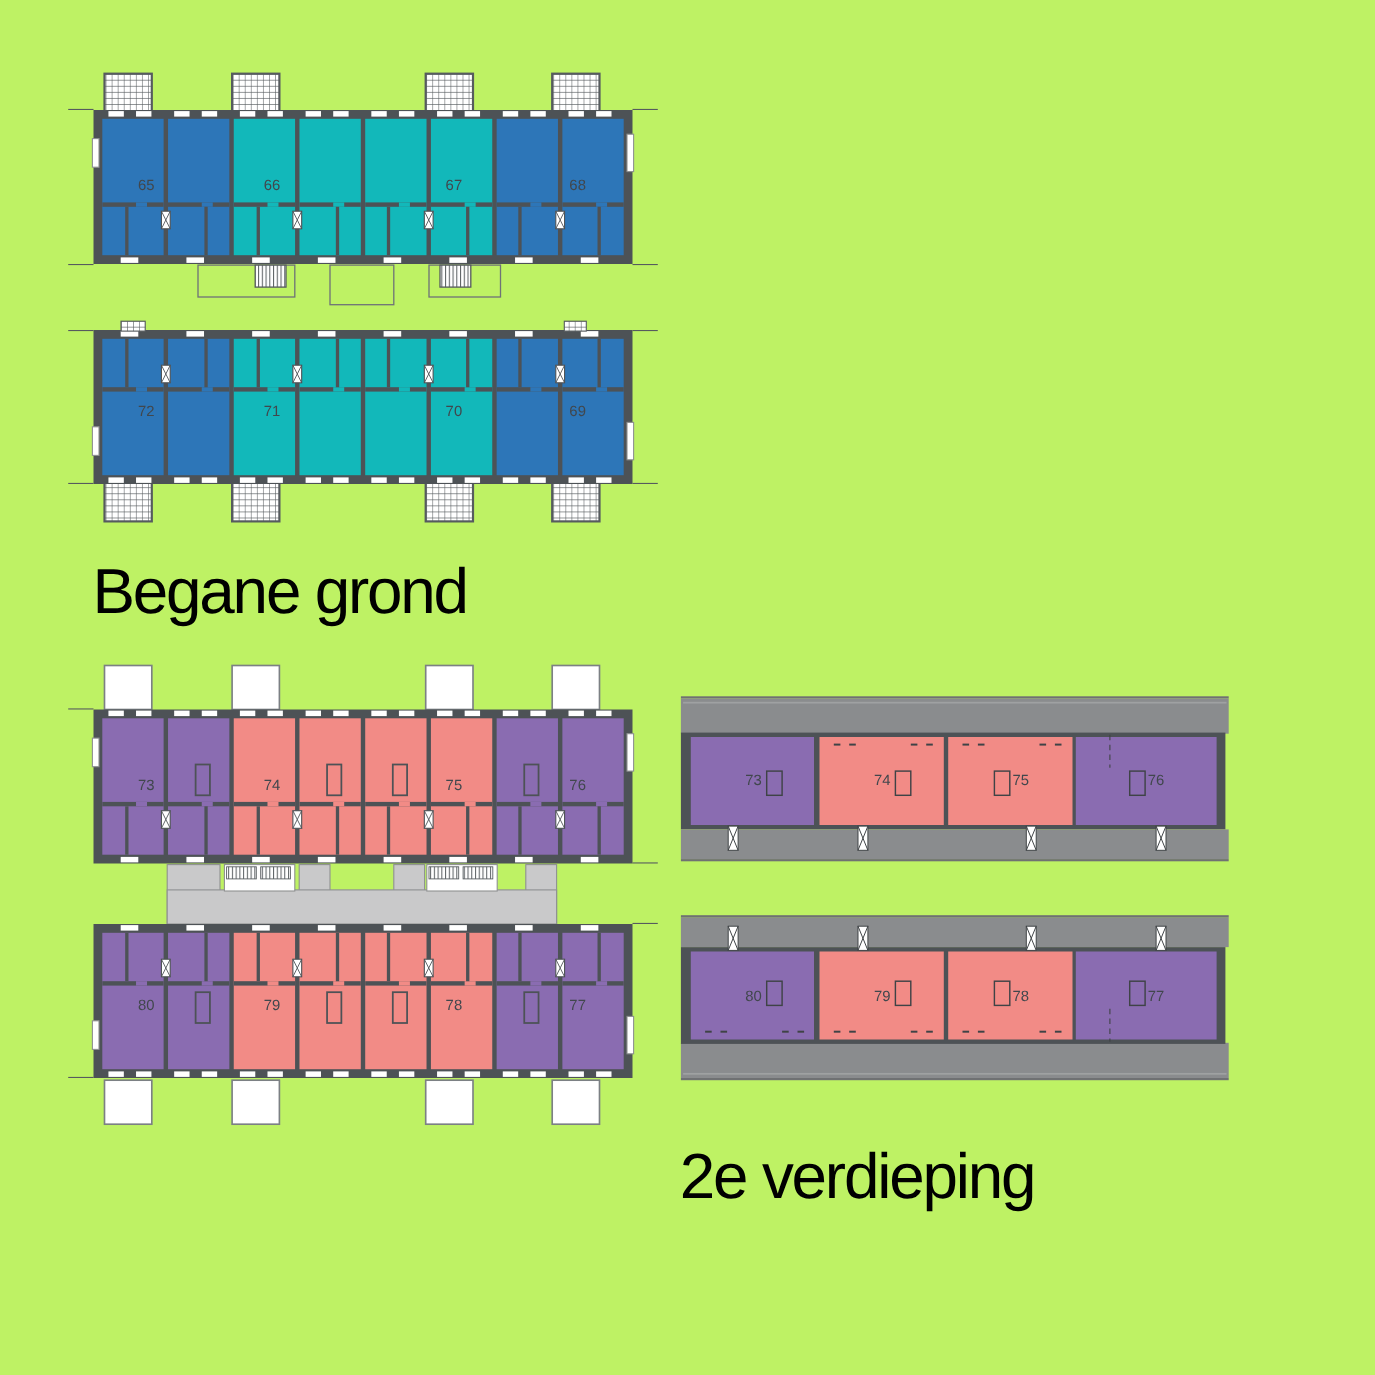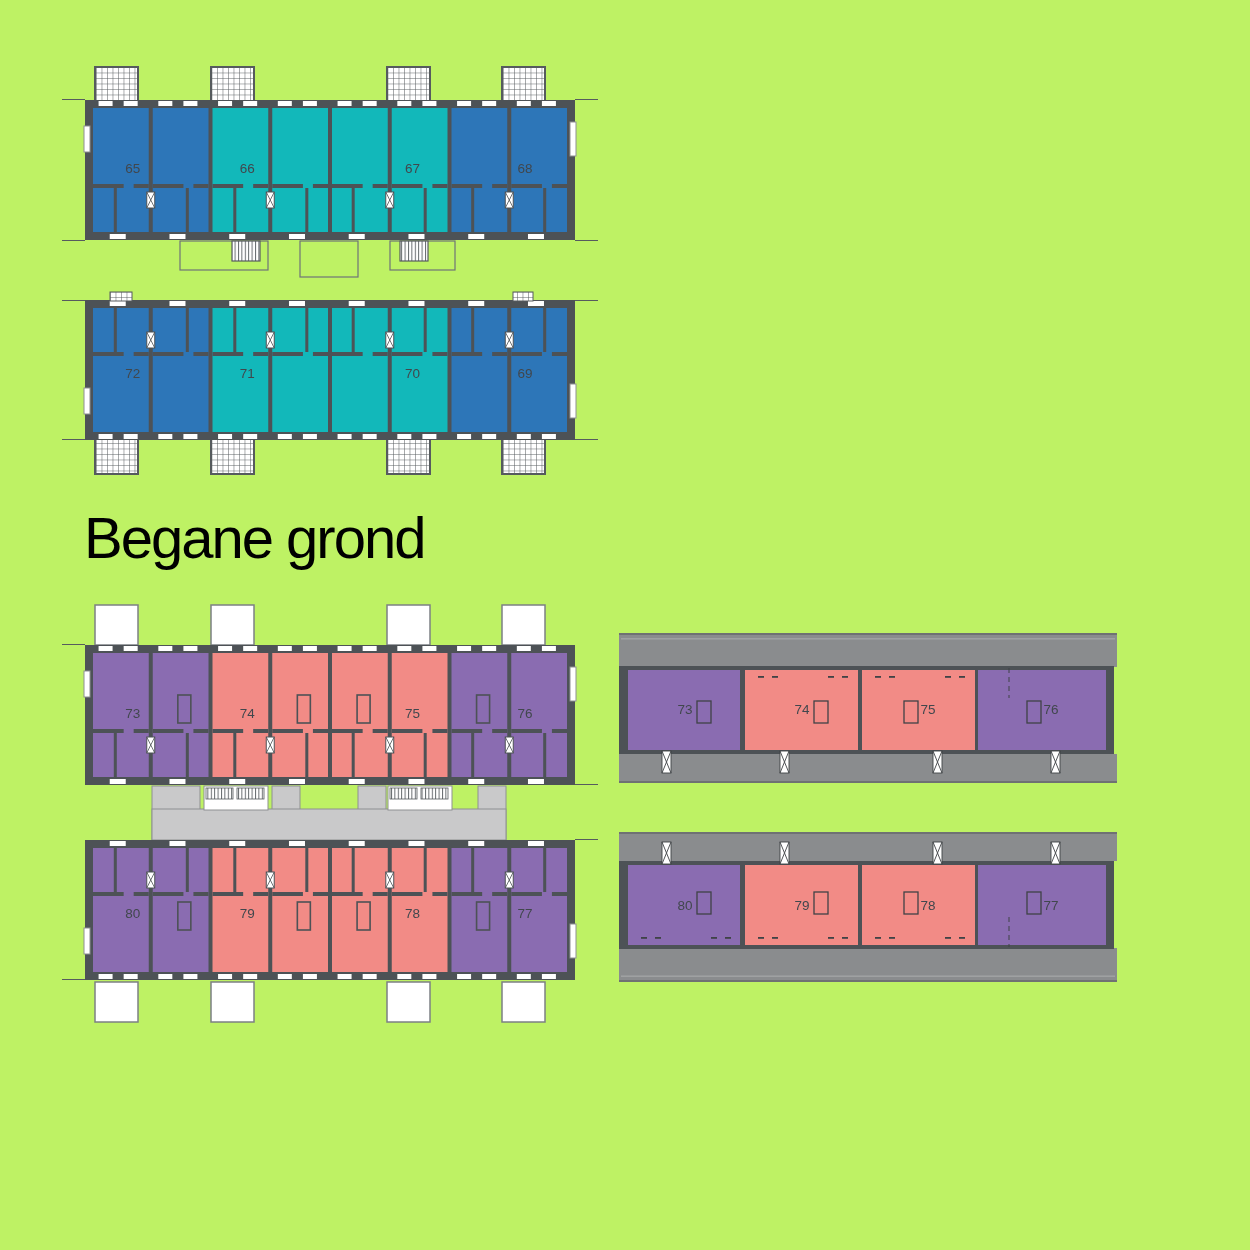--- a/index.html
+++ b/index.html
@@ -450,13 +450,14 @@
         <rect x="209" y="105" width="6" height="1.8" fill="#3f4346"></rect>
         <rect x="223" y="105" width="6" height="1.8" fill="#3f4346"></rect>
         <rect x="256" y="105" width="6" height="1.8" fill="#3f4346"></rect>
         <rect x="270" y="105" width="6" height="1.8" fill="#3f4346"></rect>
         <rect x="326" y="105" width="6" height="1.8" fill="#3f4346"></rect>
         <rect x="340" y="105" width="6" height="1.8" fill="#3f4346"></rect>
         <path d="M390 85V115" stroke="#3f4346" stroke-width="1" stroke-dasharray="5 4" fill="none"></path>
       </g>
     </svg>
   <div class="floor-label" id="label-bg">Begane grond</div>
+  <div class="floor-label" id="label-2e">2e verdieping</div>
 </div>
 
 </body></html>

